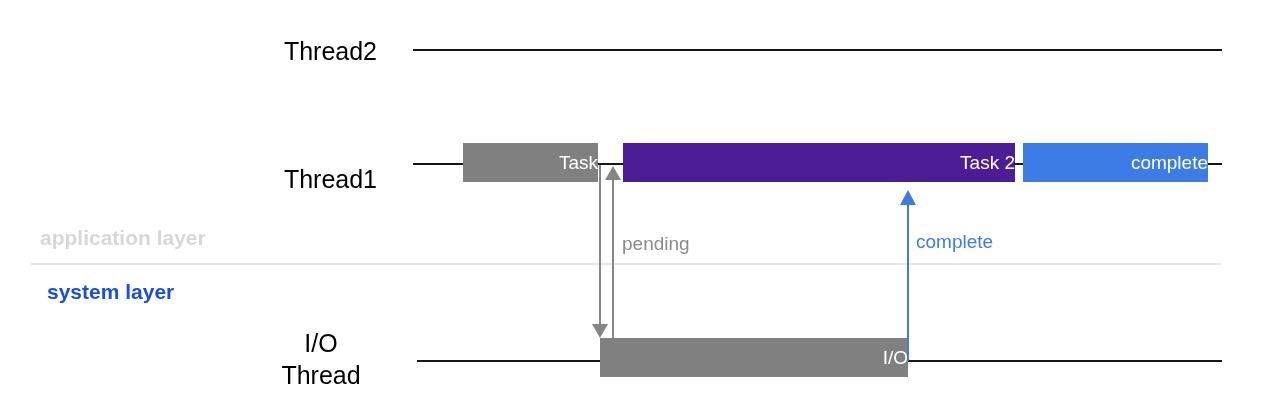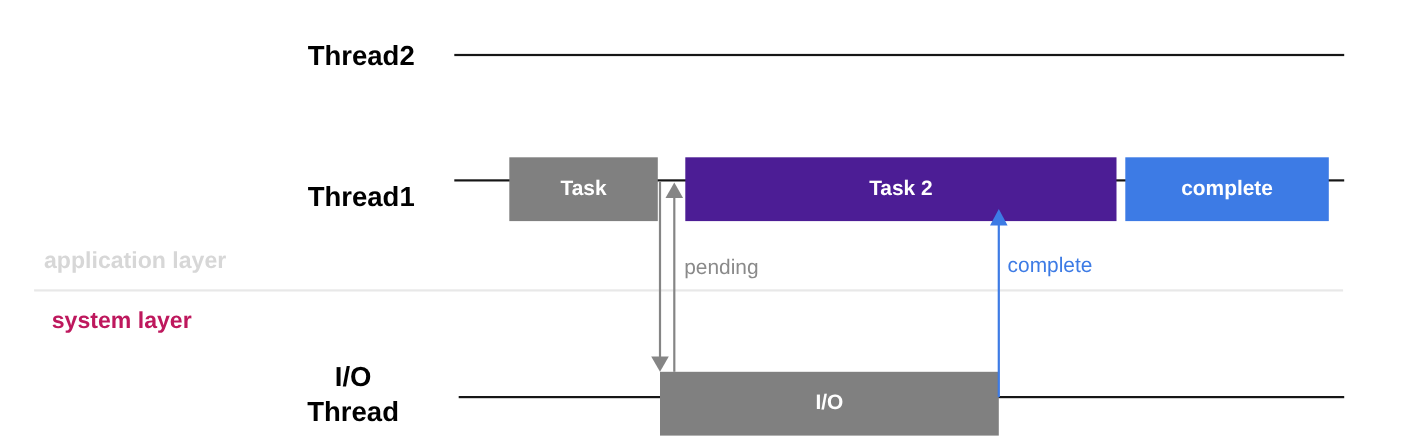--- a/index.html
+++ b/index.html
@@ -6,40 +6,40 @@
   #canvas{
     position:relative;
     width:1280px;height:402px;
     background:#ffffff;
     font-family:"Liberation Sans", sans-serif;
     overflow:hidden;
   }
   
   .lane-label{
     position:absolute;
-    font-size:25px;font-weight:700;color:#000;
+    font-size:25px;font-weight:400;color:#000;
     line-height:32px;
   }
   .lane-label.right{width:227px;left:150px;text-align:right;}
   #io-label{left:246px;width:150px;text-align:center;top:327px;}
   
   .lane-line{position:absolute;height:2px;background:#161616;}
   #thread2-line{left:413px;top:49px;width:809px;}
   #thread1-line{left:413px;top:163px;width:809px;}
   #io-line{left:417px;top:360px;width:805px;}
   
   #layer-divider{position:absolute;left:31px;top:263px;width:1190px;height:2px;background:#e8e8e8;}
   .layer-label{position:absolute;font-size:21px;font-weight:600;color:#d7d7d7;line-height:24px;}
   #application-layer-label{left:40px;top:226px;}
   #system-layer-label{left:47px;top:280px;}
   
   .task-box{
-    position:absolute;height:58px;
-    display:flex;align-items:center;justify-content:center;
-    color:#ffffff;font-size:19px;font-weight:700;
+    position:absolute;height:39px;
+    display:flex;align-items:center;justify-content:flex-end;
+    color:#ffffff;font-size:19px;font-weight:400;
   }
   #task-box{left:463px;top:143px;width:135px;background:#808080;}
   #task2-box{left:623px;top:143px;width:392px;background:#808080;}
   #callback-box{left:1023px;top:143px;width:185px;background:#3d7be5;}
   #io-box{left:600px;top:338px;width:308px;background:#808080;}
   
   .arrow-line{position:absolute;width:2px;}
   .arrow-head{position:absolute;width:0;height:0;}
   #pending-down-line{left:599px;top:165px;height:160px;background:#858585;}
   #pending-down-head{left:592px;top:324px;border-left:8px solid transparent;border-right:8px solid transparent;border-top:14px solid #858585;}
@@ -65,21 +65,21 @@
     <div>I/O</div>
     <div>Thread</div>
   </div>
 
   <div class="lane-line" id="thread2-line" style="background: rgb(22, 22, 22);"></div>
   <div class="lane-line" id="thread1-line" style="background: rgb(22, 22, 22);"></div>
   <div class="lane-line" id="io-line" style="background: rgb(22, 22, 22);"></div>
 
   <div id="layer-divider" style="background: rgb(232, 232, 232);"></div>
   <div class="layer-label" id="application-layer-label" style="color: rgb(215, 215, 215);">application layer</div>
-  <div class="layer-label" id="system-layer-label" style="color: #be185d;">system layer</div>
+  <div class="layer-label" id="system-layer-label" style="color: #1d4ed8;">system layer</div>
 
   <div class="task-box" id="task-box" style="background: rgb(128, 128, 128);">
     <span>Task</span>
   </div>
 
   <div class="task-box" id="task2-box" style="background: #4c1d95;">
     <span>Task 2</span>
   </div>
 
   <div class="task-box" id="callback-box" style="background: rgb(61, 123, 229);">

